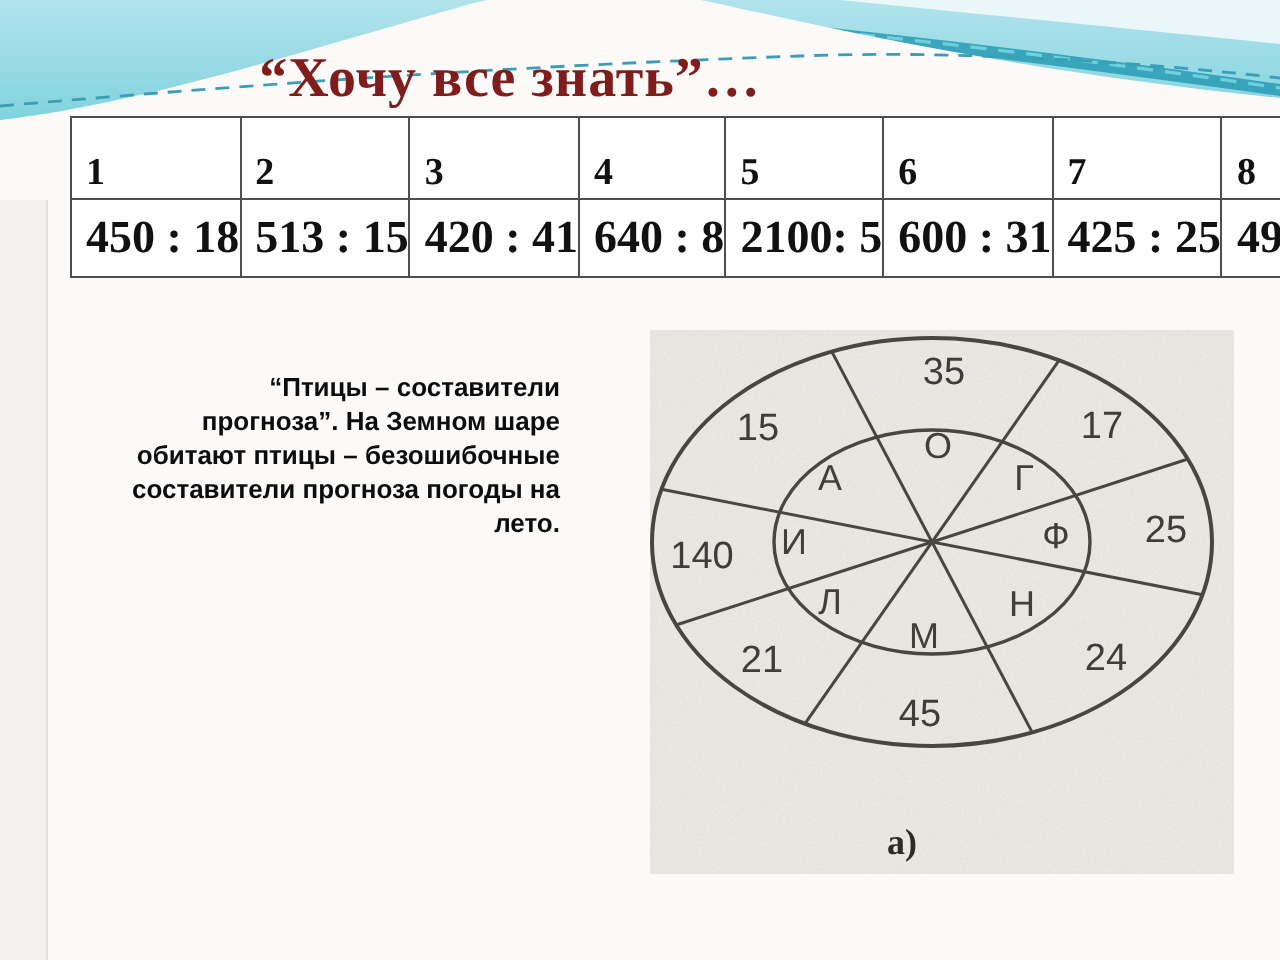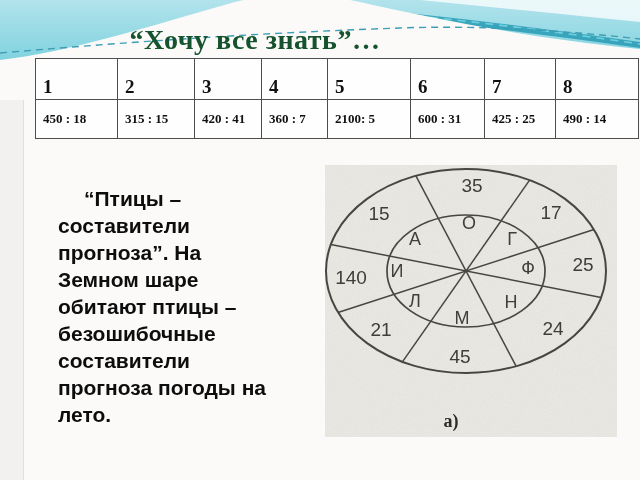--- a/index.html
+++ b/index.html
@@ -10,39 +10,39 @@
   }
   .left-strip{
     position:absolute;left:0;top:0;width:23px;height:480px;
     background:#f3f1ef;border-right:1px solid #e2dfdd;
   }
   .header-svg{position:absolute;left:0;top:0;width:640px;height:100px;}
   .slide-title{
     position:absolute;left:95px;top:24px;width:320px;
     text-align:center;
     font-family:"Liberation Serif",serif;
-    font-size:28px;font-weight:600;color:#14532d;
+    font-size:28px;font-weight:600;color:#7f1d1d;
     letter-spacing:.5px;white-space:nowrap;
   }
   table.problems{
     position:absolute;left:35px;top:58px;
     border-collapse:collapse;table-layout:fixed;
     background:#fefefe;
     font-family:"Liberation Serif",serif;font-weight:bold;
     color:#111;
   }
   table.problems td{
     border:1px solid #4e4e4e;
     padding:0 0 0 7px;overflow:hidden;white-space:nowrap;
   }
   table.problems tr.num-row td{height:39px;vertical-align:bottom;font-size:19px;padding-bottom:1px;}
-  table.problems tr.expr-row td{height:38px;vertical-align:middle;font-size:13px;}
+  table.problems tr.expr-row td{height:38px;vertical-align:middle;font-size:23px;}
   .text-block{
     position:absolute;left:58px;top:185px;width:222px;
-    font-size:21px;line-height:27px;font-weight:bold;color:#0d0d0d;
+    font-size:13px;line-height:17px;font-weight:bold;color:#0d0d0d;text-align:right;
   }
   .text-block p{margin:0;text-indent:26px;}
   .highlight{color:#7a35b5;}
   .scan-image{
     position:absolute;left:325px;top:165px;width:292px;height:272px;
   }
 </style>
 </head>
 <body>
 
@@ -83,23 +83,23 @@
       <td>2</td>
       <td>3</td>
       <td>4</td>
       <td>5</td>
       <td>6</td>
       <td>7</td>
       <td>8</td>
     </tr>
     <tr class="expr-row">
       <td>450 : 18</td>
-      <td>315 : 15</td>
+      <td>513 : 15</td>
       <td>420 : 41</td>
-      <td>360 : 7</td>
+      <td>640 : 8</td>
       <td>2100: 5</td>
       <td>600 : 31</td>
       <td>425 : 25</td>
       <td>490 : 14</td>
     </tr>
   </tbody>
     </table>
 
   <div class="text-block">
     <p><span>“Птицы – составители прогноза”. На Земном шаре обитают птицы – безошибочные составители прогноза погоды на лето.</span></p>

